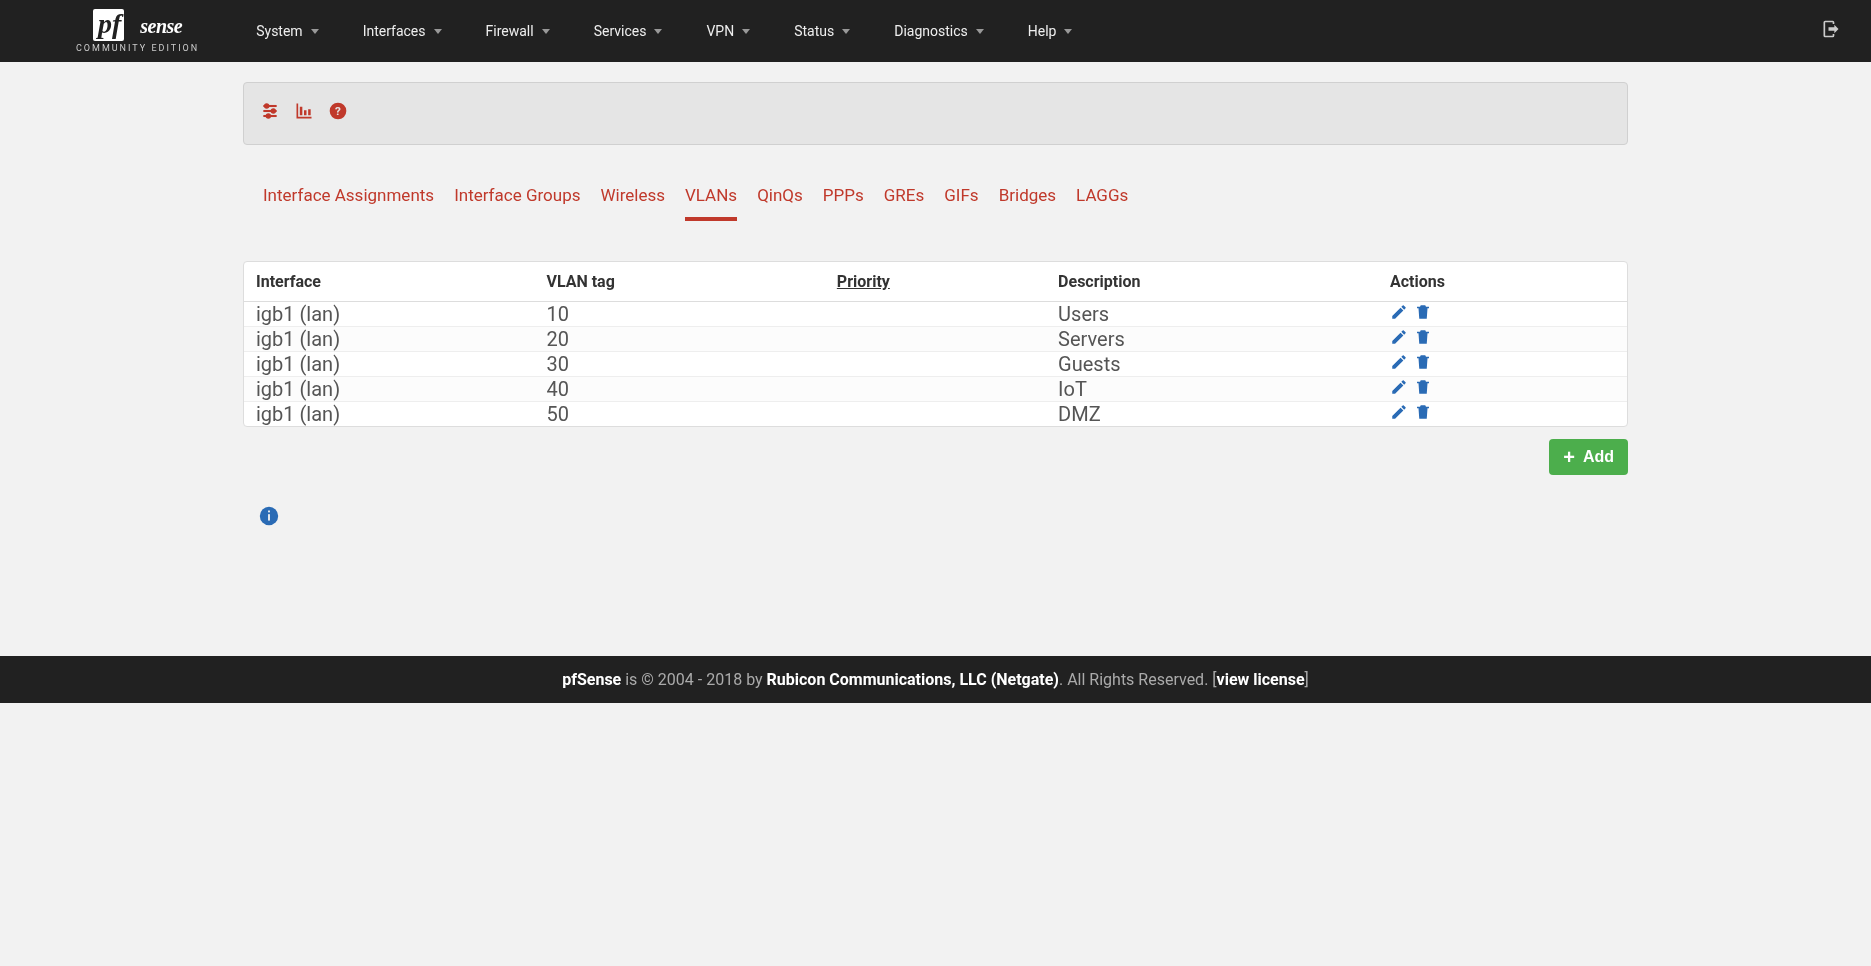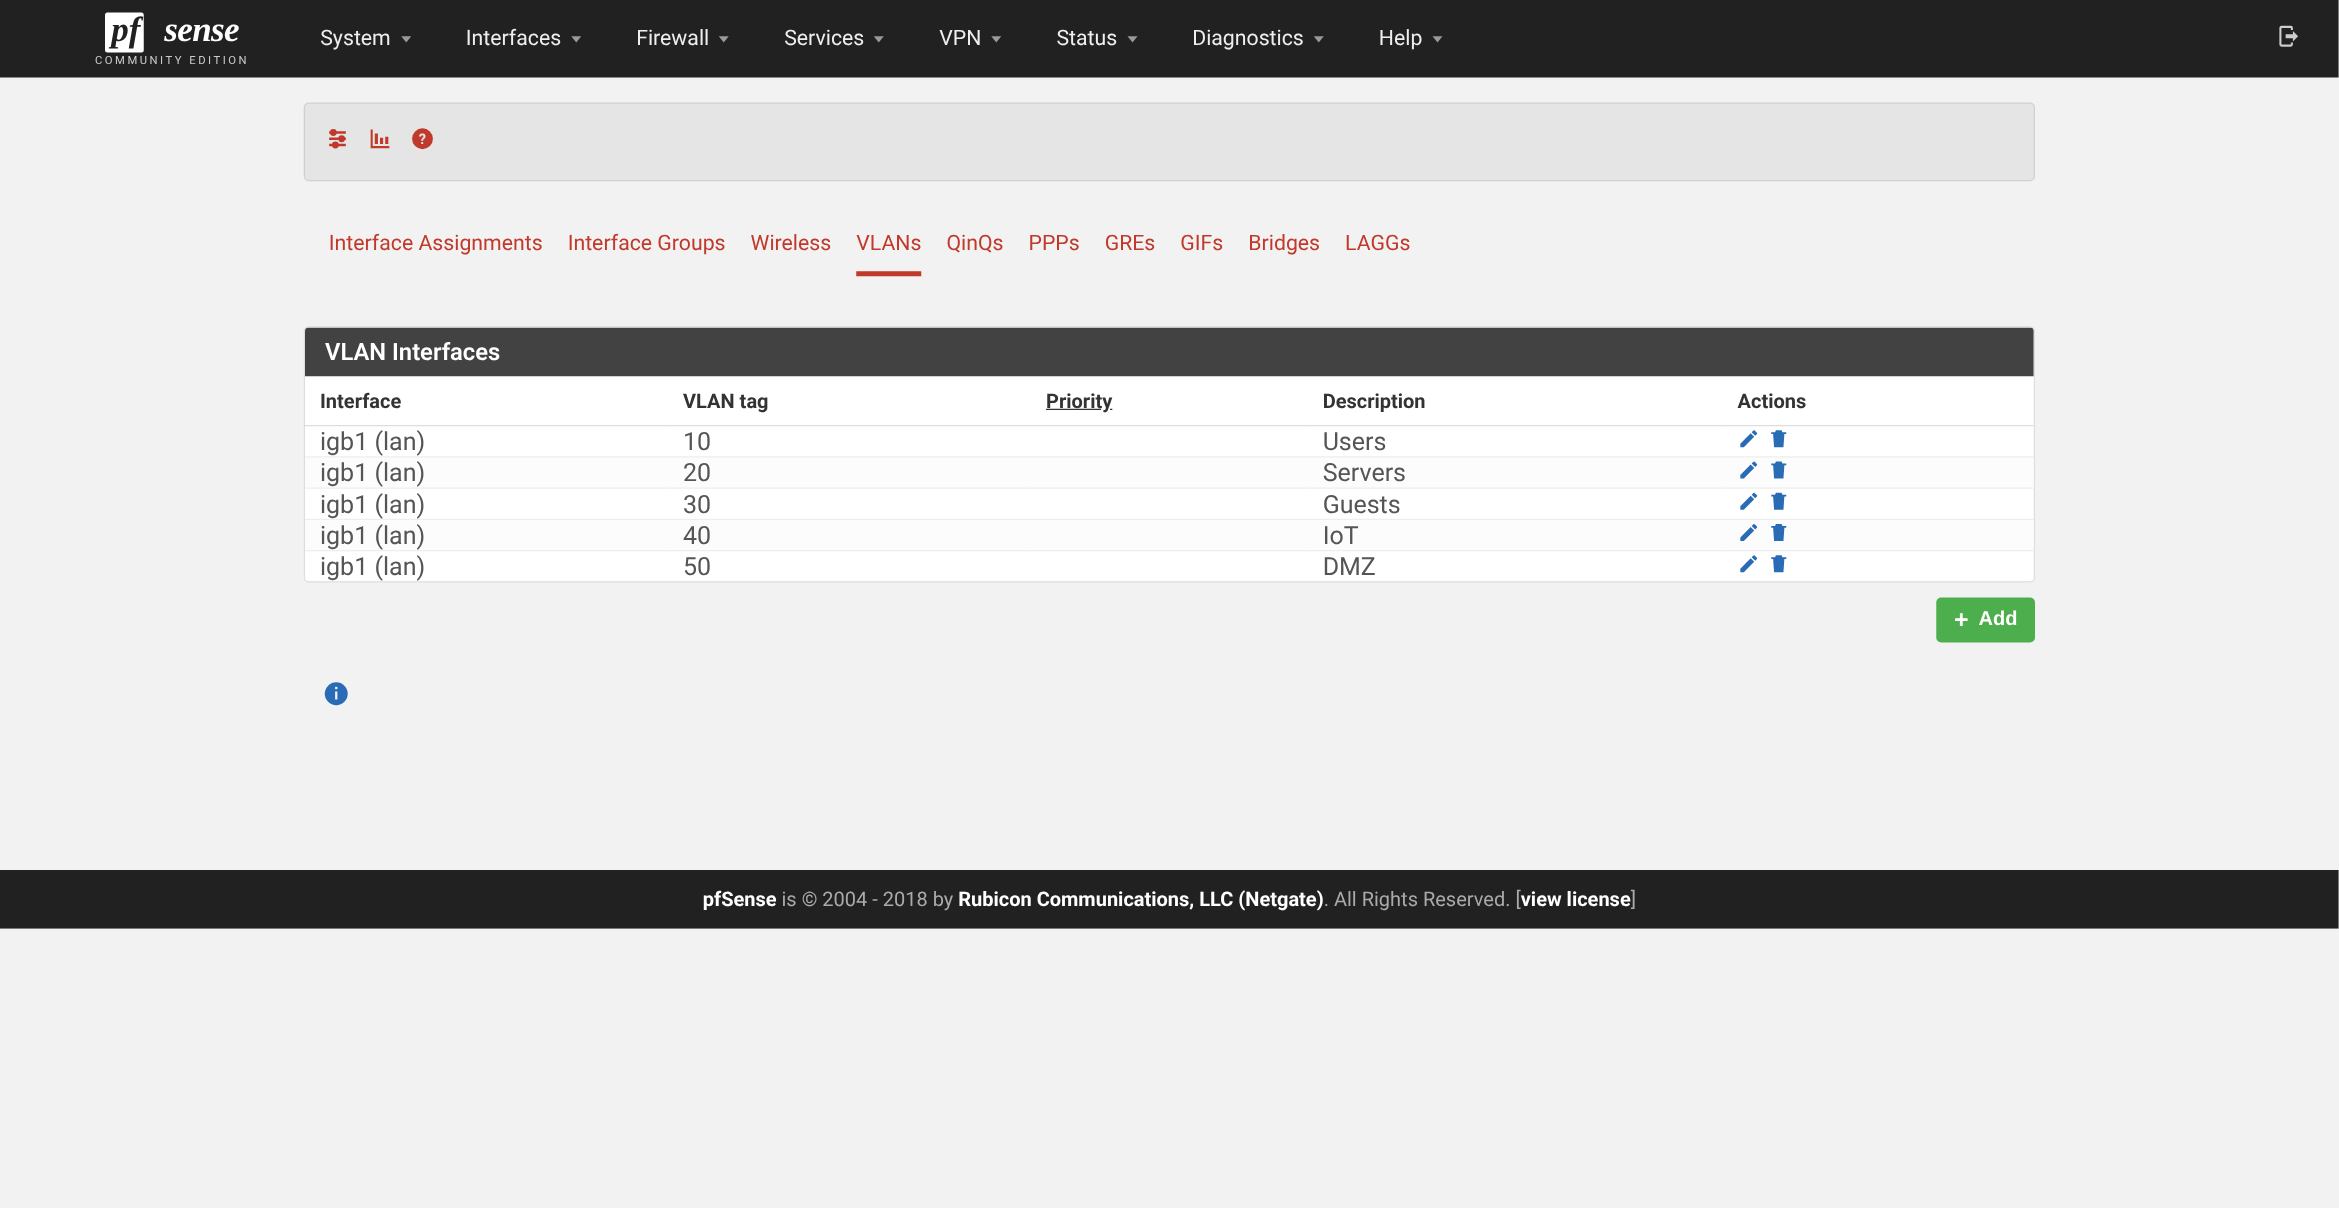--- a/index.html
+++ b/index.html
@@ -33,40 +33,40 @@
     font-weight: 700;
     font-size: 28px;
     line-height: 1;
     padding: 1px 3px 3px 5px;
     border-radius: 2px;
     font-style: italic;
   }
   .logo-text {
     color: #fff;
     font-weight: 700;
-    font-size: 28px;
+    font-size: 20px;
     font-style: italic;
     margin-left: 16px;
     letter-spacing: -0.5px;
   }
   .logo-sub {
     color: #ccc;
     font-size: 9px;
     letter-spacing: 2px;
     margin-top: 2px;
   }
   .nav-menu {
     display: flex;
     list-style: none;
     flex: 1;
   }
   .nav-item {
     color: #eee;
     padding: 18px 22px;
-    font-size: 17px;
+    font-size: 14px;
     cursor: pointer;
     display: flex;
     align-items: center;
   }
   .caret {
     width: 0; height: 0;
     border-left: 4px solid transparent;
     border-right: 4px solid transparent;
     border-top: 5px solid #999;
     margin-left: 8px;
@@ -264,21 +264,20 @@
       <div class="tab active">VLANs</div>
       <div class="tab">QinQs</div>
       <div class="tab">PPPs</div>
       <div class="tab">GREs</div>
       <div class="tab">GIFs</div>
       <div class="tab">Bridges</div>
       <div class="tab">LAGGs</div>
     </div>
 
   <div class="panel">
-    <div class="panel-heading">VLAN Interfaces</div>
     <table>
       <thead>
           <tr id="thead-row">
             <th style="width: 21%;">Interface</th>
             <th style="width: 21%;">VLAN tag</th>
             <th style="width: 16%; text-decoration: underline;">Priority</th>
             <th style="width: 24%;">Description</th>
             <th style="width: 18%;">Actions</th>
           </tr>
         </thead>

